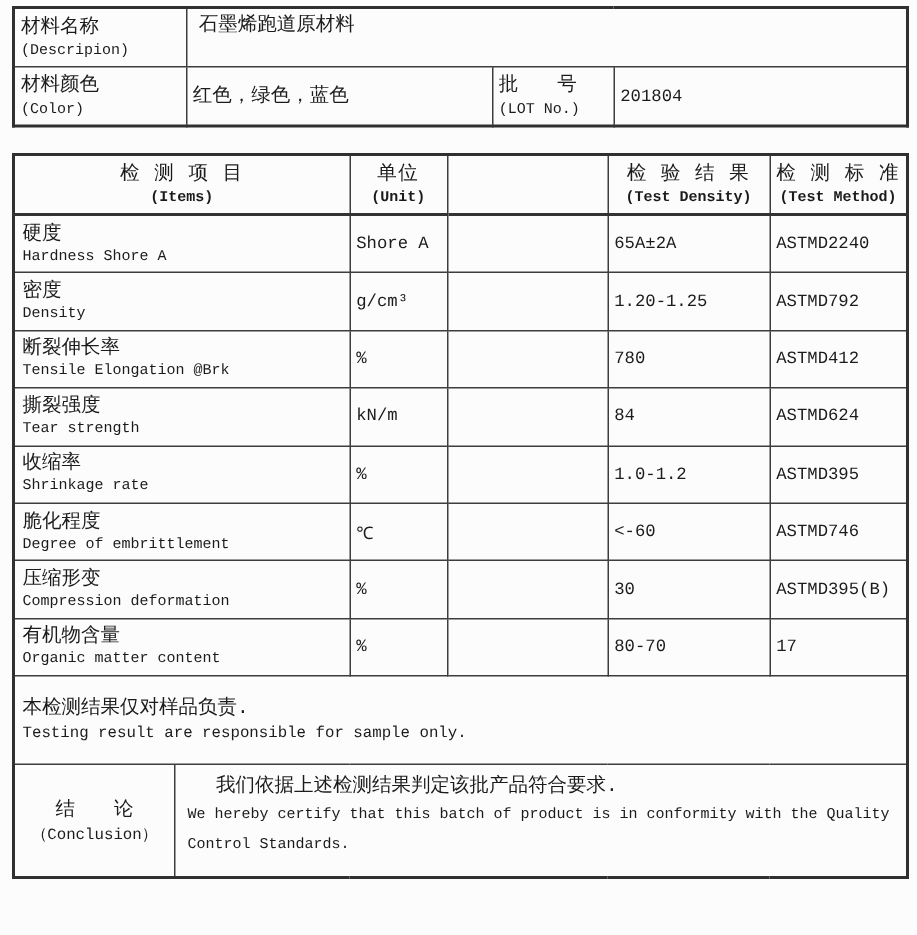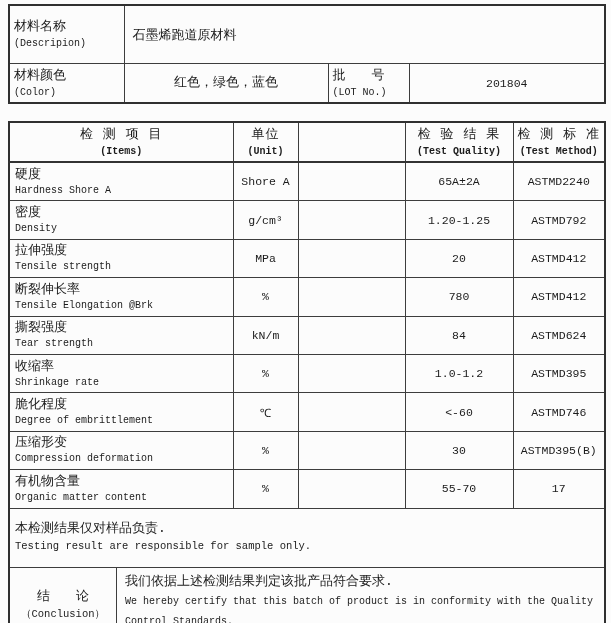--- a/index.html
+++ b/index.html
@@ -11,26 +11,26 @@
     color:#1b1b1b;
     overflow:hidden;
   }
   .doc{position:absolute;left:8px;top:4px;width:596px;}
   table{border-collapse:collapse;table-layout:fixed;width:596px;}
   table{border:2px solid #303030;}
   td,th{border:1px solid #3d3d3d;padding:0 4px;vertical-align:middle;font-weight:normal;}
   .zh{font-size:13px;line-height:18px;}
   .en{font-size:10px;line-height:15px;}
   .val{font-size:11.5px;}
-  .center{text-align:center;}
+  .center{text-align:left;}
   
   .t-top tr.r1 td{height:36px;}
   .t-top tr.r2 td{height:38px;}
   .t-top .lbl{}
-  .t-top .name-val{vertical-align:top;padding-top:21px;padding-left:8px;text-align:left;}
+  .t-top .name-val{vertical-align:top;padding-top:2px;padding-left:8px;text-align:left;}
   
   .t-main{margin-top:17px;}
   .t-main th{height:38px;text-align:center;border-bottom:2px solid #333;}
   .t-main td.cell{height:37.4px;}
   .c-item{text-align:left;padding-left:5px;}
   .c-item .en{line-height:14px;}
   .hd .zh{line-height:19px;letter-spacing:1px;}
   .hd .en{line-height:15px;letter-spacing:0;font-weight:bold;}
   
   .note-cell{height:38px;padding:10px 5px;text-align:left;}
@@ -41,21 +41,21 @@
   .concl{display:flex;height:74px;}
   .concl-left{
     width:106px;flex:0 0 106px;
     border-right:1px solid #3d3d3d;
     display:flex;flex-direction:column;justify-content:center;align-items:center;
     text-align:center;
   }
   .concl-left .zh{line-height:19px;}
   .concl-left .en{font-size:10.5px;line-height:16px;}
   .concl-right{flex:1;padding:4px 8px 0 8px;text-align:left;}
-  .concl-right .zh{line-height:20px;}
+  .concl-right .zh{line-height:20px;margin-left:19px;}
   .concl-right .en{font-size:10px;line-height:20px;white-space:nowrap;}
 </style>
 </head>
 <body>
 
 <div class="page">
   <div class="doc">
 
     <table class="t-top">
       <colgroup>
@@ -101,21 +101,21 @@
           <div class="zh">检 测 项 目</div>
           <div class="en">(Items)</div>
         </th>
         <th class="hd">
           <div class="zh">单位</div>
           <div class="en">(Unit)</div>
         </th>
         <th class="hd"></th>
         <th class="hd">
           <div class="zh">检 验 结 果</div>
-          <div class="en">(Test Quality)</div>
+          <div class="en">(Test Density)</div>
         </th>
         <th class="hd">
           <div class="zh">检 测 标 准</div>
           <div class="en">(Test Method)</div>
         </th>
       </tr>
 
       <tr>
         <td class="cell c-item">
           <div class="zh">硬度</div>
@@ -131,30 +131,20 @@
           <div class="zh">密度</div>
           <div class="en">Density</div>
         </td>
         <td class="cell center val">g/cm³</td>
         <td class="cell"></td>
         <td class="cell center val">1.20-1.25</td>
         <td class="cell center val">ASTMD792</td>
       </tr>
       <tr>
         <td class="cell c-item">
-          <div class="zh">拉伸强度</div>
-          <div class="en">Tensile strength</div>
-        </td>
-        <td class="cell center val">MPa</td>
-        <td class="cell"></td>
-        <td class="cell center val">20</td>
-        <td class="cell center val">ASTMD412</td>
-      </tr>
-      <tr>
-        <td class="cell c-item">
           <div class="zh">断裂伸长率</div>
           <div class="en">Tensile Elongation @Brk</div>
         </td>
         <td class="cell center val">%</td>
         <td class="cell"></td>
         <td class="cell center val">780</td>
         <td class="cell center val">ASTMD412</td>
       </tr>
       <tr>
         <td class="cell c-item">
@@ -196,21 +186,21 @@
         <td class="cell center val">30</td>
         <td class="cell center val">ASTMD395(B)</td>
       </tr>
       <tr>
         <td class="cell c-item">
           <div class="zh">有机物含量</div>
           <div class="en">Organic matter content</div>
         </td>
         <td class="cell center val">%</td>
         <td class="cell"></td>
-        <td class="cell center val">55-70</td>
+        <td class="cell center val">80-70</td>
         <td class="cell center val">17</td>
       </tr>
 
       <tr>
         <td class="note-cell" colspan="5">
           <div class="zh">本检测结果仅对样品负责.</div>
           <div class="en">Testing result are responsible for sample only.</div>
         </td>
       </tr>
 

